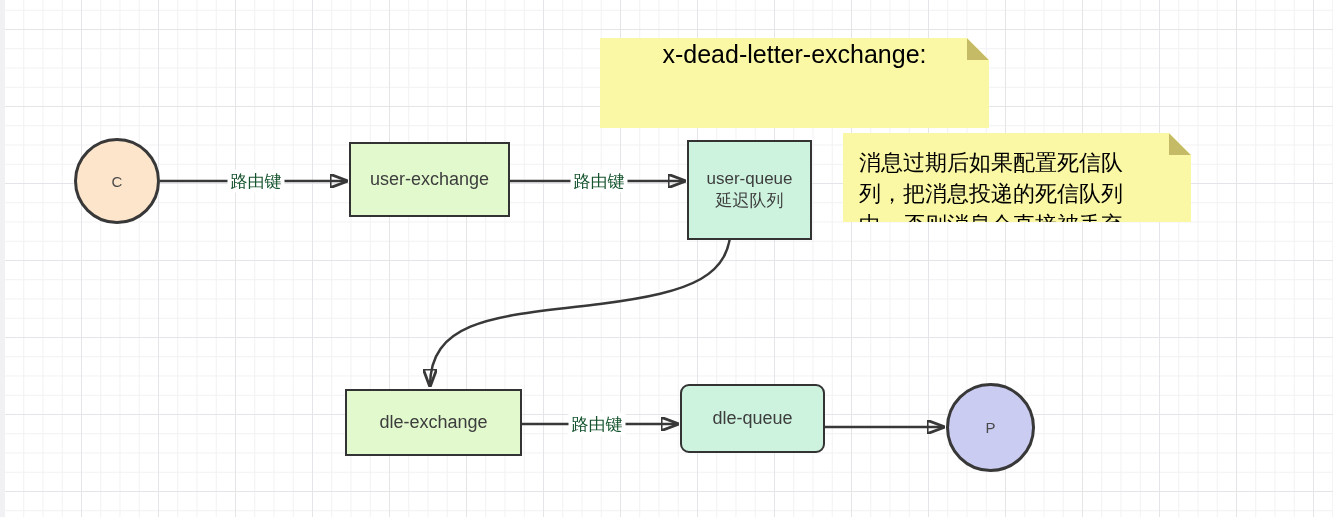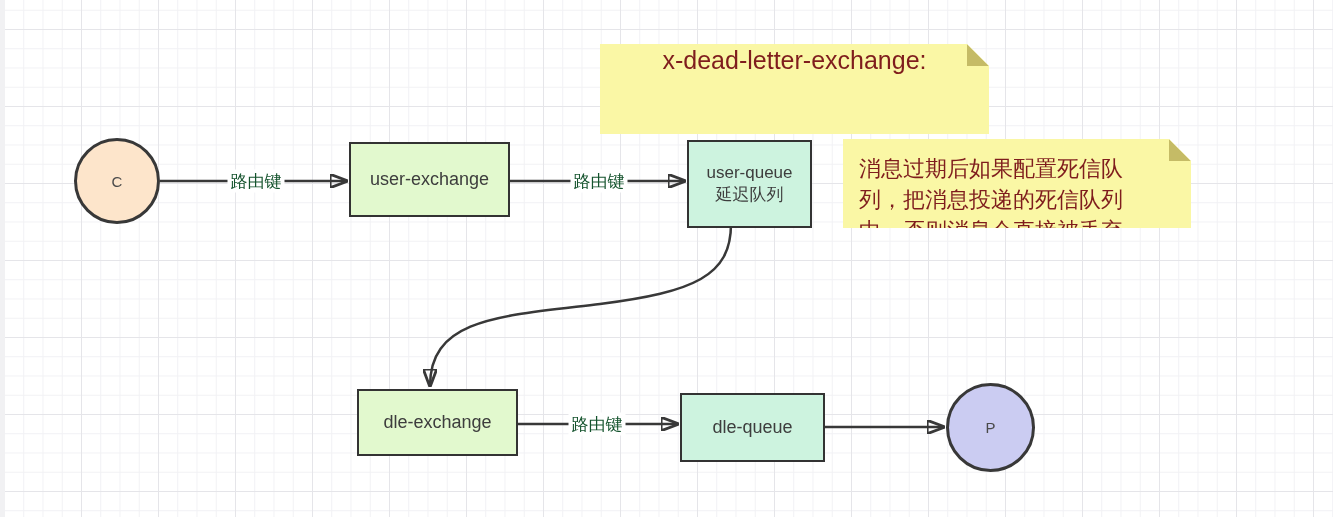--- a/index.html
+++ b/index.html
@@ -53,23 +53,22 @@
     background: #ffffff;
     padding: 0 3px;
     font-size: 17px;
     color: #14532d;
     white-space: nowrap;
   }
 
   .sticky-note {
     position: absolute;
     background: #faf7a5;
-    color: #7f1d1d;
+    color: #000000;
     clip-path: polygon(0 0, calc(100% - 22px) 0, 100% 22px, 100% 100%, 0 100%);
-    margin-top: 6px;
   }
   .sticky-note .fold {
     position: absolute; top: 0; right: 0;
     width: 22px; height: 22px;
     background: #c5bb66;
     clip-path: polygon(0 0, 100% 100%, 0 100%);
   }
   .note-ttl {
     left: 600px; top: 38px; width: 389px; height: 90px;
     font-size: 25px; line-height: 30px; text-align: center;
@@ -77,23 +76,23 @@
   }
   .note-desc {
     left: 843px; top: 133px; width: 348px; height: 89px;
     font-size: 22px; line-height: 31px; text-align: left;
     padding: 14px 29px 0 16px;
   }
 
   
   .n-consumer     { left: 74px;  top: 138px; width: 86px;  height: 86px; }
   .n-user-exch    { left: 349px; top: 142px; width: 161px; height: 75px; }
-  .n-user-queue   { left: 687px; top: 140px; width: 125px; height: 88px; }
-  .n-dle-exch     { left: 357px; top: 389px; width: 161px; height: 67px; }
-  .n-dle-queue    { left: 680px; top: 393px; width: 145px; height: 69px; }
+  .n-user-queue   { left: 687px; top: 140px; width: 125px; height: 100px; }
+  .n-dle-exch     { left: 345px; top: 389px; width: 177px; height: 67px; }
+  .n-dle-queue    { left: 680px; top: 384px; width: 145px; height: 69px; border-radius: 9px; }
   .n-producer     { left: 946px; top: 383px; width: 89px;  height: 89px; }
 
   .lbl-1 { left: 256px; top: 181px; }
   .lbl-2 { left: 599px; top: 181px; }
   .lbl-3 { left: 597px; top: 424px; }
 </style>
 </head>
 <body>
 
 <div class="canvas">

